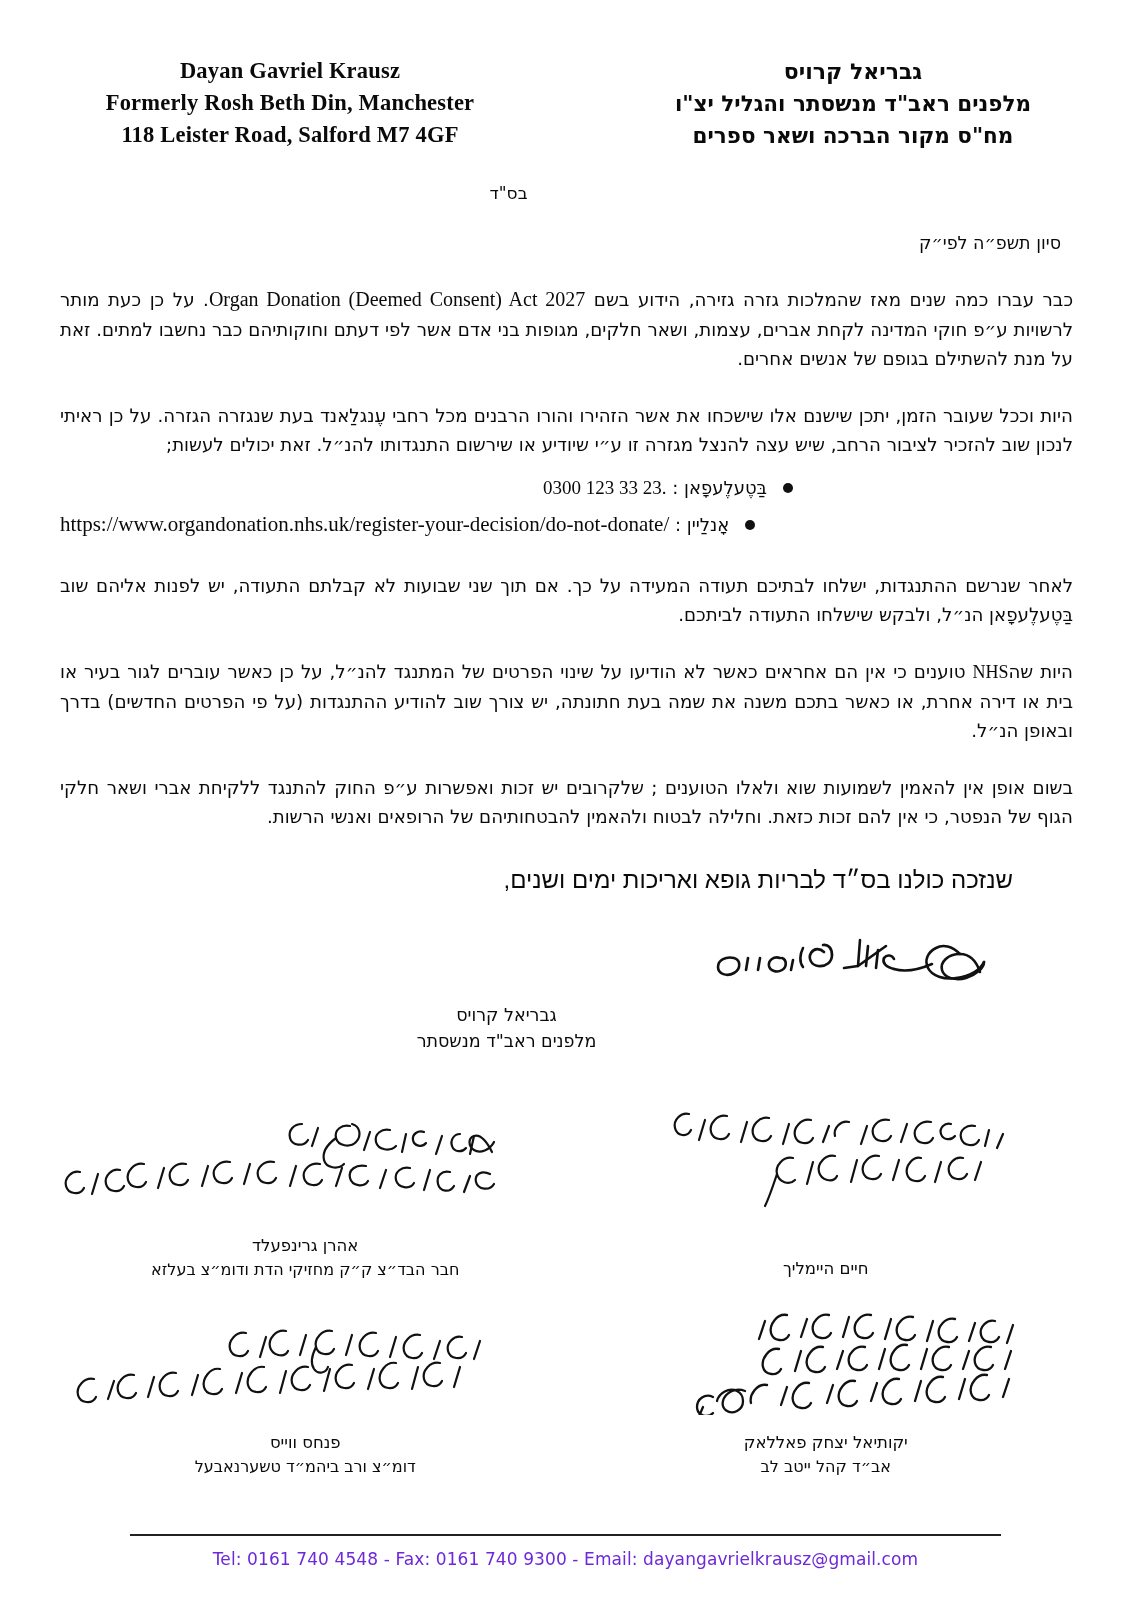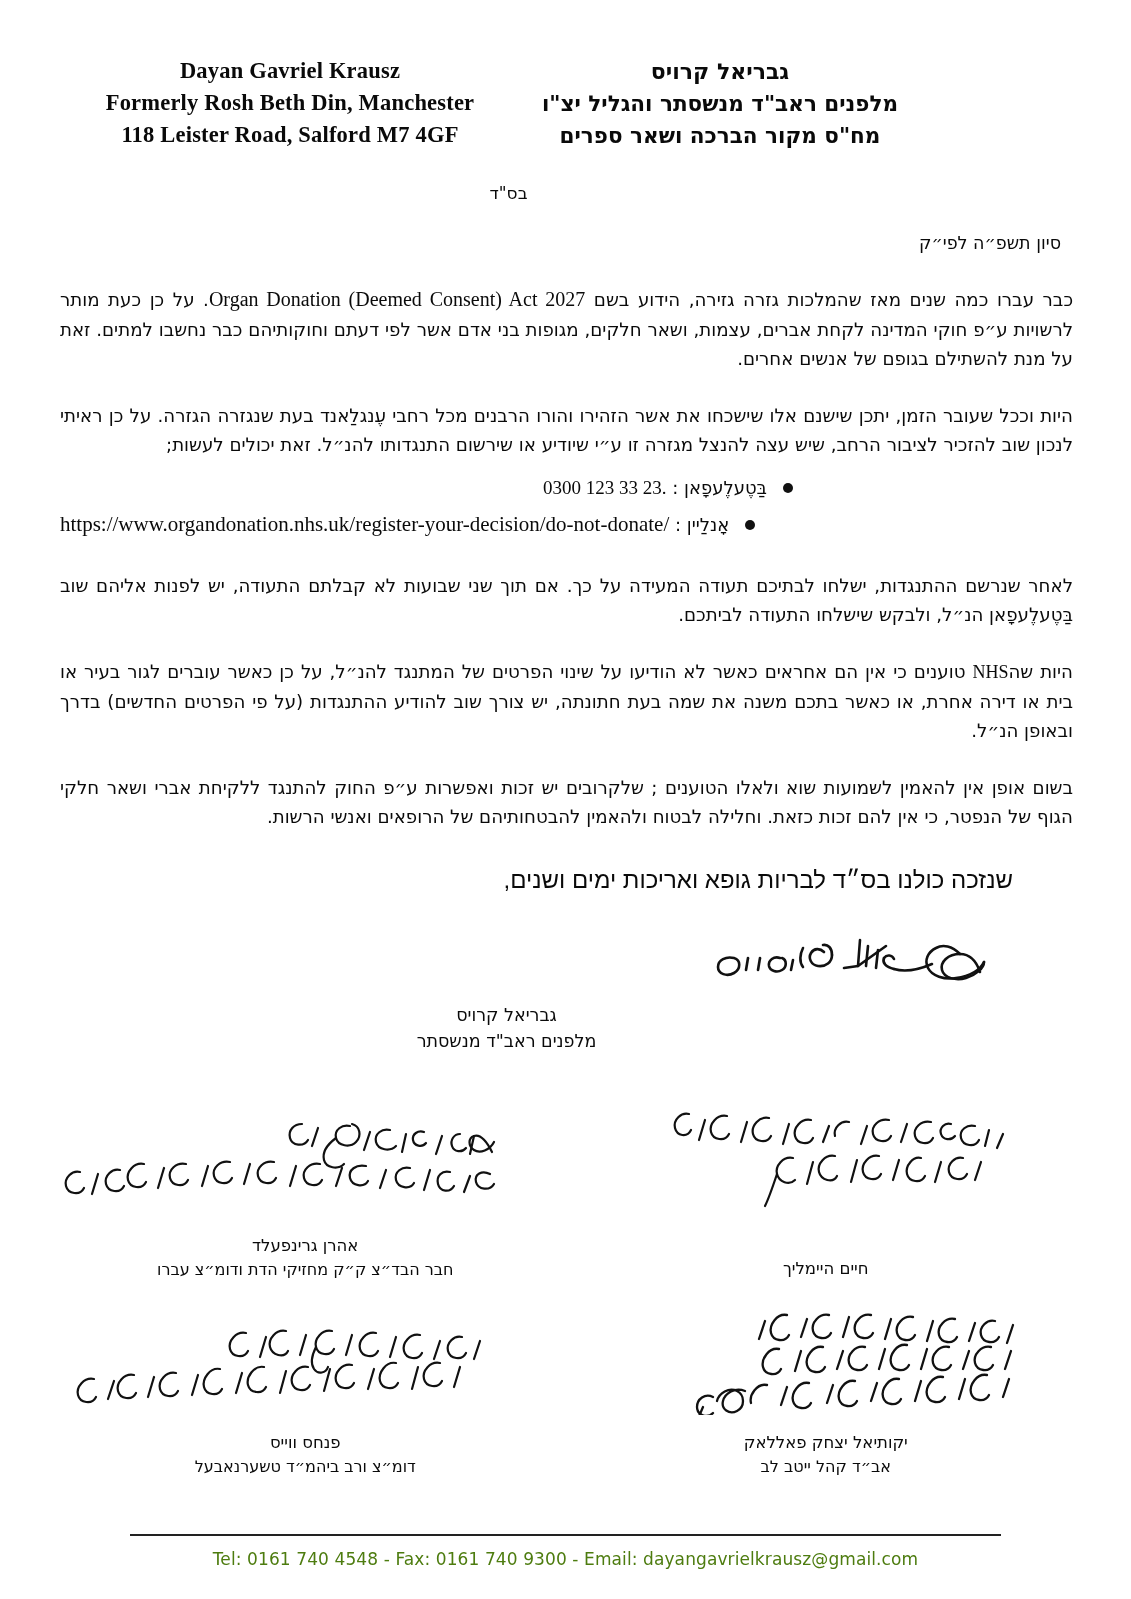--- a/index.html
+++ b/index.html
@@ -19,21 +19,21 @@
 
   .page {
     position: absolute;
     inset: 0;
     padding: 0;
   }
 
   
   .letterhead {
     display: flex;
-    justify-content: flex-start;
+    justify-content: space-between;
     align-items: flex-start;
     padding: 55px 55px 0 55px;
   }
   .lh-left {
     text-align: center;
     font-family: "Liberation Serif", "DejaVu Serif", serif;
     font-weight: bold;
     font-size: 22.5px;
     line-height: 1.42;
     letter-spacing: 0.2px;
@@ -207,21 +207,21 @@
     padding: 0 130px;
   }
   .footer-rule {
     border-top: 2.5px solid #222;
     margin-bottom: 13px;
   }
   .footer-text {
     text-align: center;
     font-family: "DejaVu Sans", sans-serif;
     font-size: 17px;
-    color: #4d7c0f;
+    color: #6d28d9;
     letter-spacing: 0.1px;
   }
 
   .hw { fill: none; stroke: #111; stroke-linecap: round; stroke-linejoin: round; }
 </style>
 </head>
 <body>
 
 <div class="page">
 
@@ -326,21 +326,21 @@
             <path d="M114 68 L108 88"></path>
             <path d="M94 64 C84 62 76 72 78 80 C80 88 92 90 96 82"></path>
             <path d="M70 70 C62 68 54 76 56 84 C58 92 70 94 74 86"></path>
             <path d="M48 74 L42 94"></path>
             <path d="M30 72 C22 70 14 78 16 86 C18 94 30 96 34 88"></path>
           </g>
         </svg>
       </div>
       <div class="names">
         <div>אהרן גרינפעלד</div>
-        <div class="title">חבר הבד״צ ק״ק מחזיקי הדת ודומ״צ עברו</div>
+        <div class="title">חבר הבד״צ ק״ק מחזיקי הדת ודומ״צ בעלזא</div>
       </div>
     </div>
 
     <div class="cosig">
       <div class="hand">
         <svg width="470" height="118" viewBox="0 0 470 118">
           <g class="hw" stroke-width="2.2">
             <path d="M432 34 L426 48"></path>
             <path d="M418 30 L414 46"></path>
             <path d="M404 26 C396 24 388 30 390 38 C392 46 404 48 408 40"></path>

